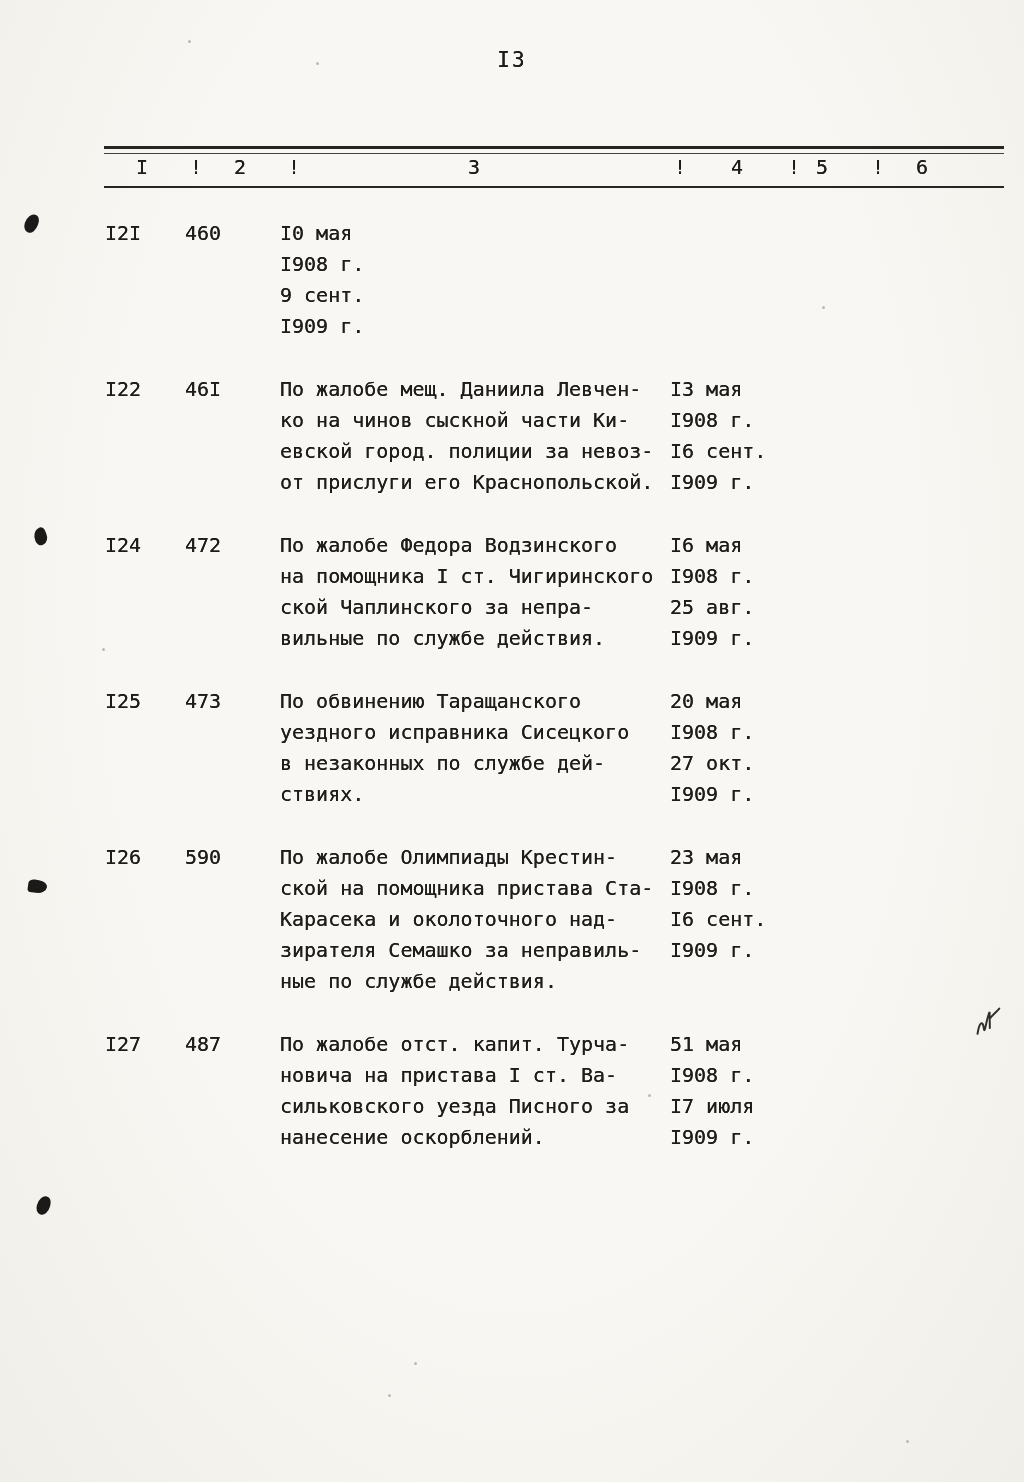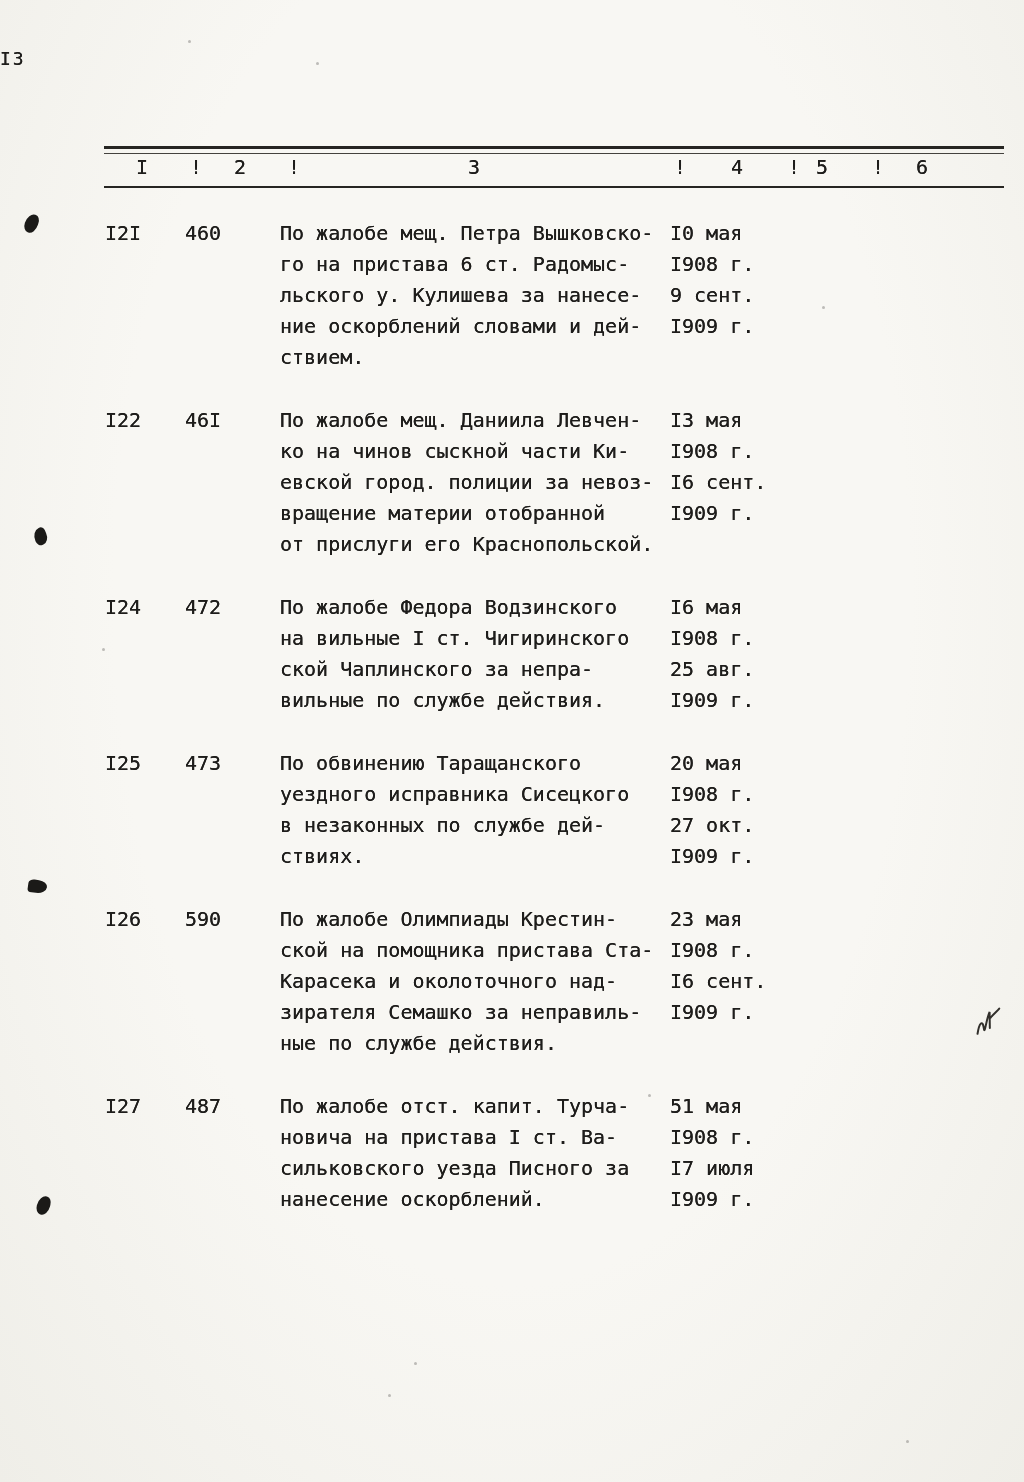--- a/index.html
+++ b/index.html
@@ -9,21 +9,21 @@
     margin:0 auto;
     background:radial-gradient(ellipse at 50% 40%, #f8f7f3 55%, #efeee8 100%);
     font-family:"DejaVu Sans Mono","Liberation Mono",monospace;
     color:#1e1d1b;
     overflow:hidden;
   }
   .txt{ text-shadow:0 0 0.5px currentColor; }
 
   .page-number{
     position:absolute;top:48px;left:0;width:100%;
-    text-align:left;font-size:18px;letter-spacing:2px;
+    text-align:center;font-size:21px;letter-spacing:2px;
   }
 
   
   .rule-top{position:absolute;left:104px;top:146px;width:900px;border-top:3px solid #262522;}
   .rule-top2{position:absolute;left:104px;top:153px;width:900px;border-top:1px solid #44423e;}
   .rule-bottom{position:absolute;left:104px;top:186px;width:900px;border-top:2px solid #262522;}
 
   .th{position:absolute;top:155px;font-size:20px;}
   .th-c1{left:136px;} .th-s1{left:190px;}
   .th-c2{left:234px;} .th-s2{left:288px;}
@@ -76,59 +76,51 @@
     <span class="th th-s4 txt">!</span>
     <span class="th th-c5 txt">5</span>
     <span class="th th-s5 txt">!</span>
     <span class="th th-c6 txt">6</span>
   </div>
 
   <div class="tbody" id="entries">
     <div class="entry">
       <div class="c-num txt">I2I</div>
       <div class="c-file txt">460</div>
-      <div class="c-desc txt">
-          <div class="line">По жалобе мещ. Петра Вышковско-</div>
-          <div class="line">го на пристава 6 ст. Радомыс-</div>
-          <div class="line">льского у. Кулишева за нанесе-</div>
-          <div class="line">ние оскорблений словами и дей-</div>
-          <div class="line">ствием.</div>
-        </div>
       <div class="c-dates txt">
           <div class="line">I0 мая</div>
           <div class="line">I908 г.</div>
           <div class="line">9 сент.</div>
           <div class="line">I909 г.</div>
         </div>
     </div>
 
     <div class="entry">
       <div class="c-num txt">I22</div>
       <div class="c-file txt">46I</div>
       <div class="c-desc txt">
           <div class="line">По жалобе мещ. Даниила Левчен-</div>
           <div class="line">ко на чинов сыскной части Ки-</div>
           <div class="line">евской город. полиции за невоз-</div>
-          <div class="line">вращение материи отобранной</div>
           <div class="line">от прислуги его Краснопольской.</div>
         </div>
       <div class="c-dates txt">
           <div class="line">I3 мая</div>
           <div class="line">I908 г.</div>
           <div class="line">I6 сент.</div>
           <div class="line">I909 г.</div>
         </div>
     </div>
 
     <div class="entry">
       <div class="c-num txt">I24</div>
       <div class="c-file txt">472</div>
       <div class="c-desc txt">
           <div class="line">По жалобе Федора Водзинского</div>
-          <div class="line">на вильные I ст. Чигиринского</div>
+          <div class="line">на помощника I ст. Чигиринского</div>
           <div class="line">ской Чаплинского за непра-</div>
           <div class="line">вильные по службе действия.</div>
         </div>
       <div class="c-dates txt">
           <div class="line">I6 мая</div>
           <div class="line">I908 г.</div>
           <div class="line">25 авг.</div>
           <div class="line">I909 г.</div>
         </div>
     </div>

